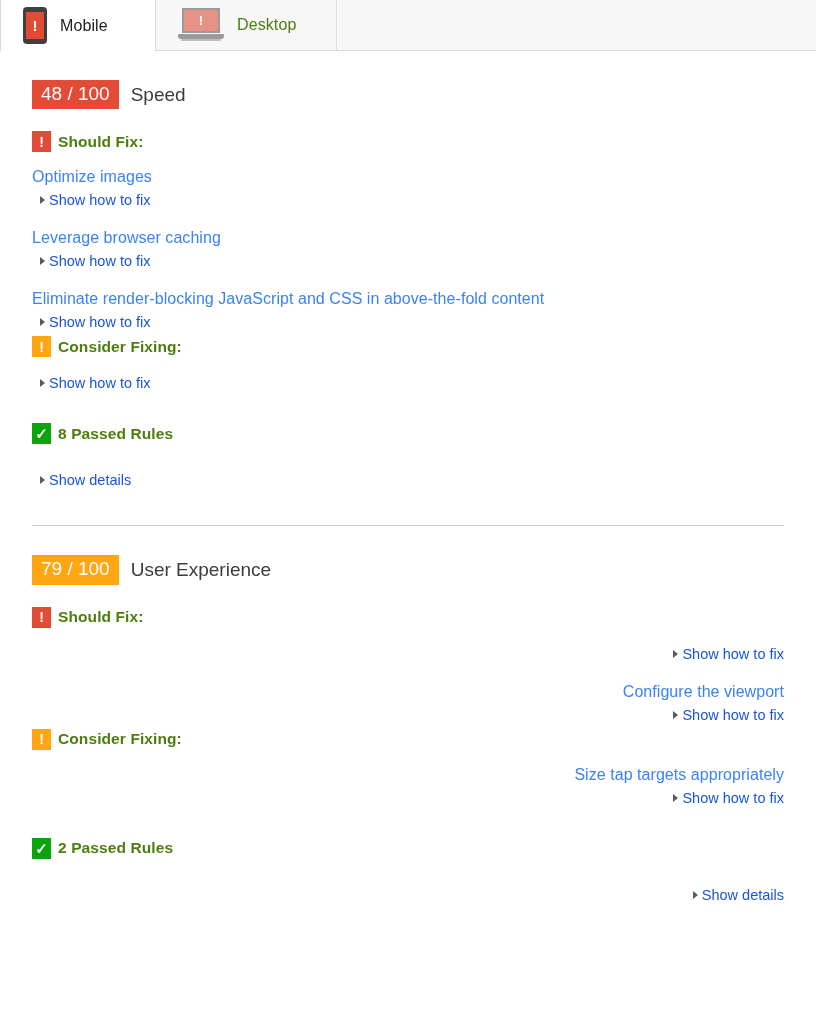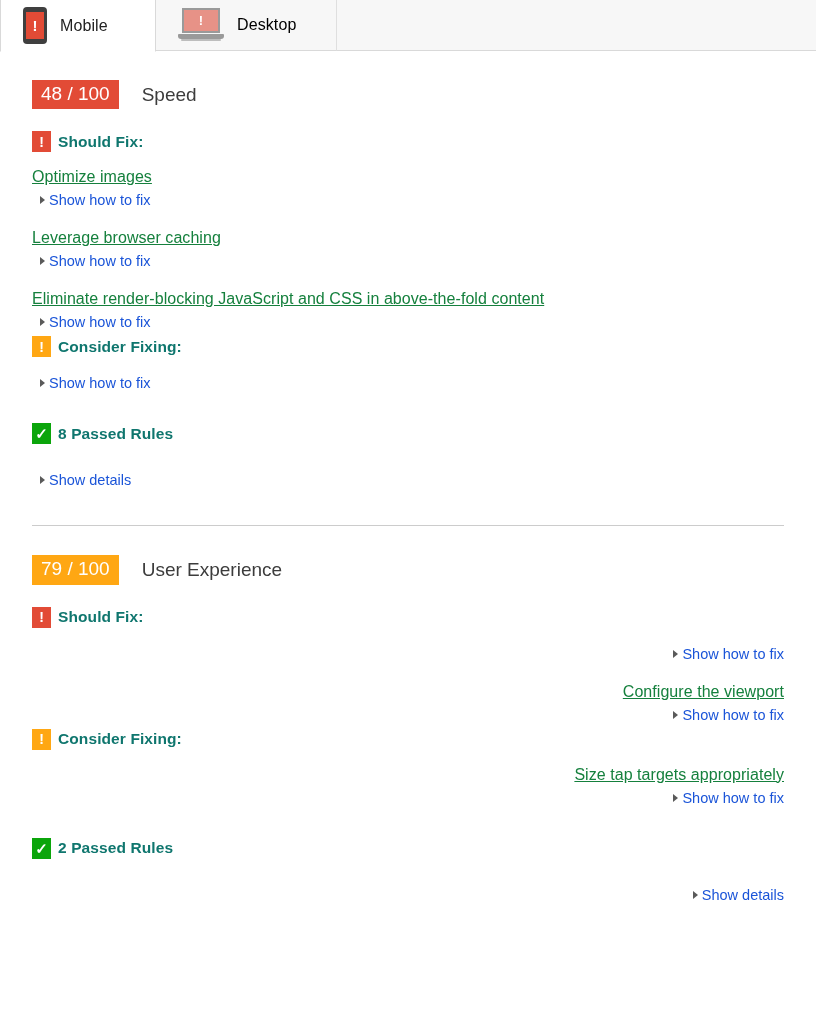--- a/index.html
+++ b/index.html
@@ -54,21 +54,21 @@
     margin-bottom: -1px;
     width: 156px;
   }
   .tab.active .tab-label { color: #222222; }
   .tab.inactive {
     background: #f7f7f7;
     border-right: 1px solid #dfdfdf;
     border-bottom: 1px solid #d9d9d9;
     width: 181px;
   }
-  .tab.inactive .tab-label { color: #000000; }
+  .tab.inactive .tab-label { color: #4d7c0f; }
   .tab-filler {
     flex: 1;
     background: #f7f7f7;
     border-bottom: 1px solid #d9d9d9;
   }
 
   
   .icon-phone {
     position: relative;
     width: 24px;
@@ -137,21 +137,21 @@
   .section { padding-top: 29px; }
   .section + .section {
     border-top: 1px solid #cccccc;
     margin-top: 37px;
     text-align: right;
   }
 
   .score-row {
     display: flex;
     align-items: center;
-    gap: 23px;
+    gap: 12px;
     margin-bottom: 22px;
   }
   .score-badge {
     color: #ffffff;
     font-size: 19px;
     padding: 3px 9px 5px 9px;
     line-height: 1.12;
     white-space: nowrap;
   }
   .score-title {
@@ -180,32 +180,31 @@
     color: #ffffff;
     font-size: 14px;
     font-weight: bold;
     line-height: 1;
     flex: none;
   }
   .sq-badge.check { font-size: 15px; }
   .group-label {
     font-size: 15.5px;
     font-weight: bold;
-    color: #0f766e;
+    color: #4d7c0f;
     letter-spacing: 0.1px;
   }
 
   .rule { margin-bottom: 21px; }
   .rule:last-child { margin-bottom: 0; }
   .rule-title {
     font-size: 16px;
-    color: #15803d;
+    color: #3b82f6;
     margin-bottom: 4px;
     letter-spacing: 0.05px;
-    text-decoration: underline;
   }
 
   .disclosure {
     display: inline-flex;
     align-items: center;
     gap: 4px;
     cursor: pointer;
     padding-left: 8px;
   }
   .caret {

